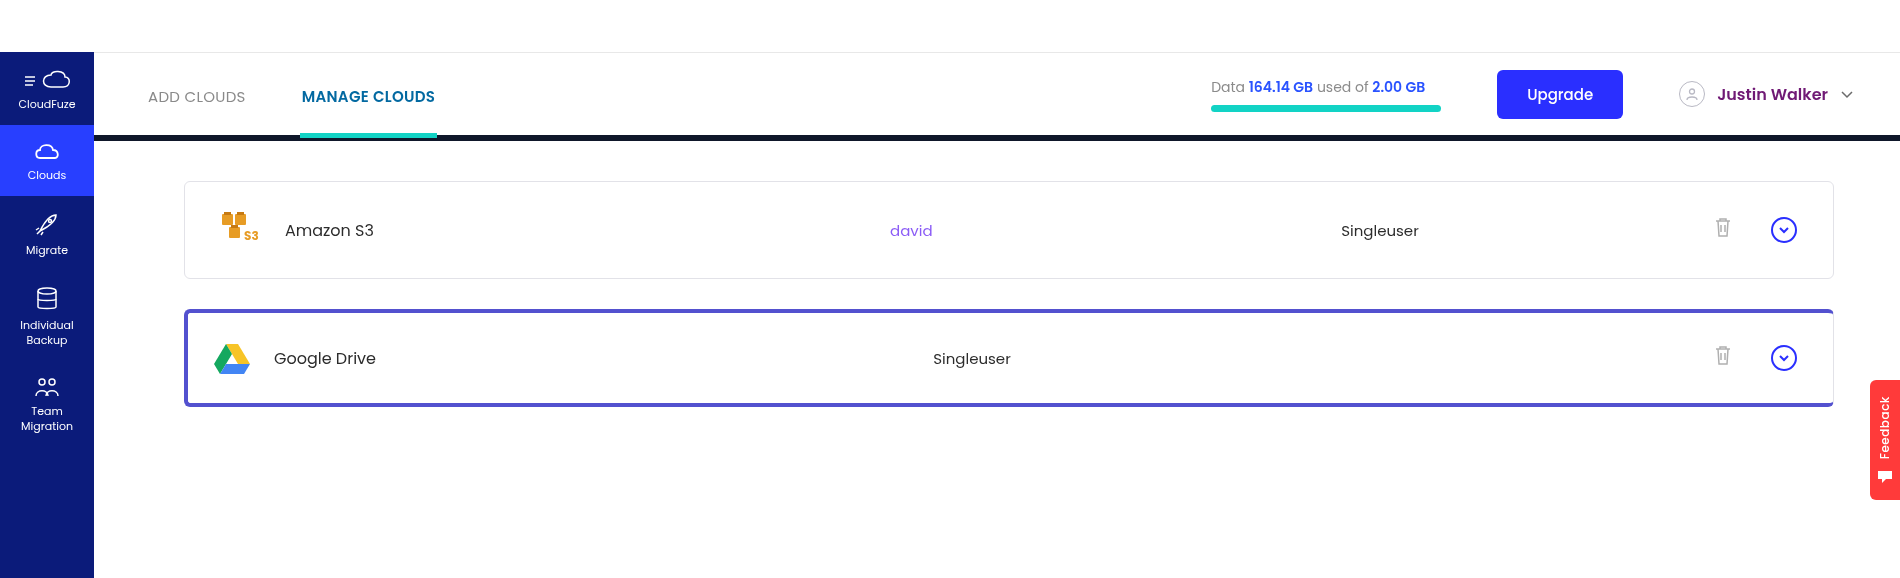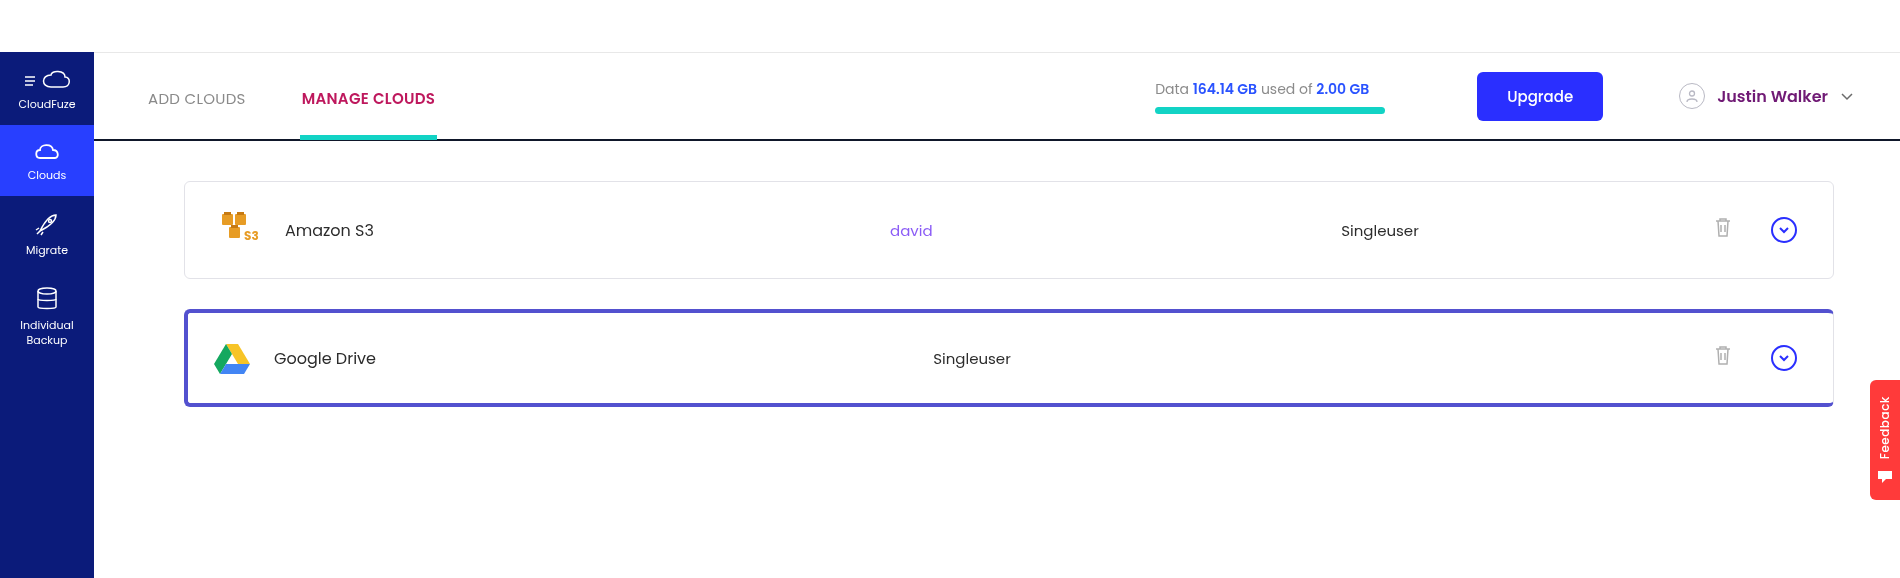--- a/index.html
+++ b/index.html
@@ -14,40 +14,39 @@
   .sidebar-item.active { background:#283fff; }
   .sidebar-item .lbl { font-size:11px; line-height:15px; font-weight:400; }
   .sidebar-item svg { fill:none; stroke:#fff; }
 
   .main {
     position:absolute; left:94px; top:52px; right:0; bottom:0;
     border-top:1px solid #e8e8e8;
   }
   .topbar {
     height:88px; display:flex; align-items:center; padding:0 46px 0 54px;
-    border-bottom:2px solid #0f172a;
-    gap:36px;
+    border-bottom:6px solid #0f172a;
   }
   .tabs { display:flex; gap:56px; height:100%; align-items:center; }
   .tab { position:relative; font-size:15px; color:#8a8a8a; letter-spacing:.3px; cursor:pointer; padding-top:4px; }
-  .tab.active { color:#be185d; font-weight:600; }
+  .tab.active { color:#0369a1; font-weight:600; }
   .tab.active::after {
     content:""; position:absolute; left:-2px; right:-2px; bottom:-30px; height:5px;
     background:#12d3c5;
   }
   .spacer { flex:1; }
 
   .dataused { font-size:14px; color:#8b8b8b; }
   .dataused .num { color:#2a53ff; font-weight:600; }
   .datawrap { display:flex; flex-direction:column; align-items:flex-start; gap:7px; margin-right:56px;justify-content:center; }
   .bar { width:230px; height:7px; background:#12d3c5; border-radius:4px; }
 
   .upgrade {
     background:#2a2fff; color:#fff; border:none; border-radius:6px;
-    padding:13px 30px; font-size:15px; font-weight:500; cursor:pointer; margin-right:40px;
+    padding:13px 30px; font-size:15px; font-weight:500; cursor:pointer; margin-right:56px;
   }
 
   .user { display:flex; align-items:center; gap:12px; cursor:pointer; }
   .avatar-ico { width:26px; height:26px; border:1.5px solid #b9b9c4; border-radius:50%; display:flex; align-items:center; justify-content:center; }
   .username { font-size:16px; font-weight:600; color:#701a75;text-align:right; }
   .chev-user { color:#6b6b6b; }
 
   .content { padding:40px 66px 0 90px; }
   .cloud-list { display:flex; flex-direction:column; gap:30px; }
   .cloud-row {
@@ -101,20 +100,29 @@
       </svg>
       <span class="lbl">Migrate</span>
     </div>
     <div class="sidebar-item">
       <svg width="24" height="26" viewBox="0 0 24 26" stroke-width="1.5">
         <ellipse cx="12" cy="5" rx="9" ry="3"></ellipse>
         <path d="M3 5 V21 C3 23 21 23 21 21 V5"></path>
         <path d="M3 13 C3 15 21 15 21 13"></path>
       </svg>
       <span class="lbl">Individual Backup</span>
+    </div>
+    <div class="sidebar-item">
+      <svg width="30" height="22" viewBox="0 0 30 22" stroke-width="1.5">
+        <circle cx="10" cy="6" r="3"></circle>
+          <circle cx="20" cy="6" r="3"></circle>
+        <path d="M4 20 C4 13 16 13 16 20"></path>
+          <path d="M14 20 C14 13 26 13 26 20"></path>
+      </svg>
+      <span class="lbl">Team Migration</span>
     </div>
   </div>
 
   <div class="main">
     <div class="topbar">
       <div class="tabs">
         <div class="tab">ADD CLOUDS</div>
         <div class="tab active">MANAGE CLOUDS</div>
       </div>
       <div class="spacer"></div>

